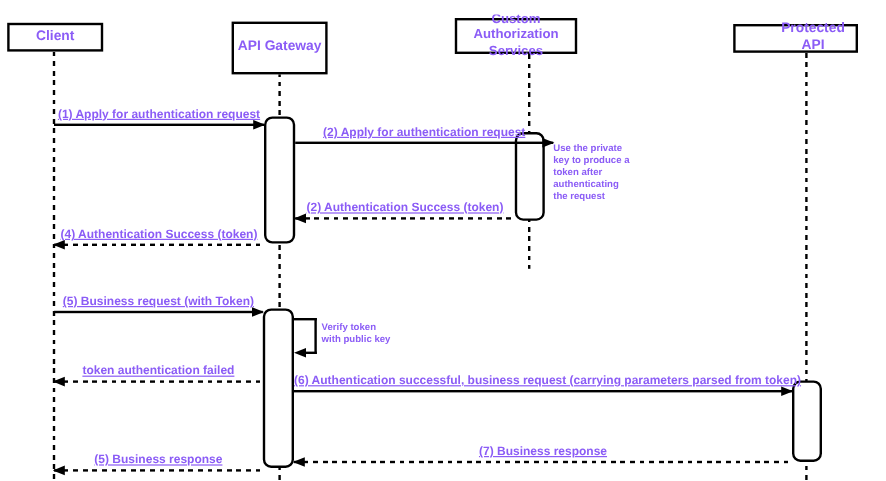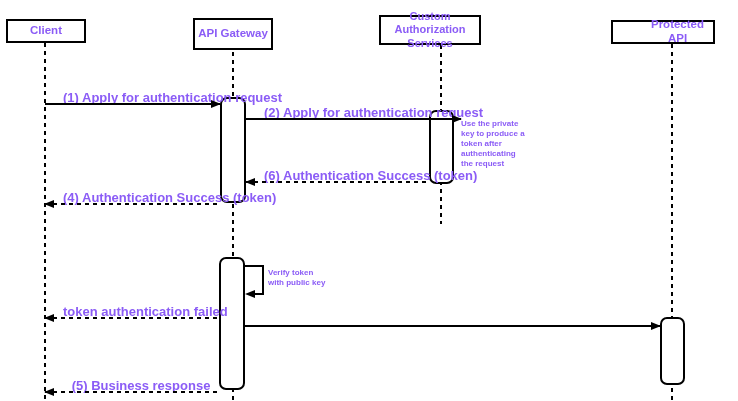--- a/index.html
+++ b/index.html
@@ -17,22 +17,22 @@
   .lifeline {
     position:absolute; width:2px; z-index:1;
     background:repeating-linear-gradient(to bottom, #000 0 4px, transparent 4px 8px);
   }
   .activation {
     position:absolute; border:2px solid #000000; border-radius:7px;
     background:#ffffff; box-sizing:border-box; z-index:2;
   }
   .msg { position:absolute; height:15px; z-index:4; }
   .msg-label {
-    position:absolute; left:18px; right:0; top:0; text-align:center;
-    font-size:13px; white-space:nowrap;
+    position:absolute; left:0; right:0; top:0; text-align:center;
+    font-size:10px; white-space:nowrap;text-decoration:underline;
   }
   .msg-line { position:absolute; left:0; right:0; top:13px; height:2px; }
   .solid-line  { background:#000000; }
   .dashed-line { background:repeating-linear-gradient(to right, #000 0 4px, transparent 4px 8px); }
   .arrow {
     position:absolute; width:0; height:0; top:10px;
     border-top:4px solid transparent; border-bottom:4px solid transparent;
   }
   .arrow-right { right:-1px; border-left:10px solid #000000; }
   .arrow-left  { left:-1px;  border-right:10px solid #000000; }
@@ -56,21 +56,21 @@
 <div class="diagram">
 
   <div class="lifeline" style="left:44px; top:31px; height:367px;"></div>
   <div class="lifeline" style="left:232px; top:32px; height:366px;"></div>
   <div class="lifeline" style="left:440px; top:33px; height:179px;"></div>
   <div class="lifeline" style="left:671px; top:32px; height:364px;"></div>
 
   <div class="pbox" style="left:6px; top:7px; width:80px; height:24px;">
     <span>Client</span>
   </div>
-  <div class="pbox" style="left:193px; top:6px; width:80px; height:32px;">
+  <div class="pbox" style="left:193px; top:6px; width:80px; height:44px;">
     <span>API Gateway</span>
   </div>
   <div class="pbox" style="left:379px; top:3px; width:102px; height:30px; font-size:11px;">
     <span>Custom Authorization Services</span>
   </div>
   <div class="pbox" style="left:611px; top:8px; width:104px; height:24px;padding-left:29px;">
     <span>Protected API</span>
   </div>
 
   <div class="activation" style="left:220px; top:85px; width:26px; height:106px;"></div>
@@ -84,52 +84,63 @@
     <div class="arrow arrow-right"></div>
   </div>
 
   <div class="msg" style="left:246px; top:93px; width:183px;padding-left:32px;">
     <div class="msg-label">(2) Apply for authentication request</div>
     <div class="msg-line solid-line"></div>
     <div class="arrow arrow-right"></div>
   </div>
 
   <div class="msg" style="left:246px; top:156px; width:183px;">
-    <div class="msg-label">(6) Authentication Success (token)</div>
+    <div class="msg-label">(2) Authentication Success (token)</div>
     <div class="msg-line dashed-line"></div>
     <div class="arrow arrow-left"></div>
   </div>
 
   <div class="msg" style="left:45px; top:178px; width:175px;">
     <div class="msg-label">(4) Authentication Success (token)</div>
     <div class="msg-line dashed-line"></div>
     <div class="arrow arrow-left"></div>
   </div>
 
+  <div class="msg" style="left:45px; top:234px; width:174px;">
+    <div class="msg-label">(5) Business request (with Token)</div>
+    <div class="msg-line solid-line"></div>
+    <div class="arrow arrow-right"></div>
+  </div>
 
   <div class="selfmsg">
     <div class="sm-top"></div>
     <div class="sm-right"></div>
     <div class="sm-bottom"></div>
     <div class="sm-arrow"></div>
     <div class="small-text" style="left:23px; top:3px; width:75px;">Verify token
 with public key</div>
   </div>
 
   <div class="msg" style="left:45px; top:292px; width:174px;">
     <div class="msg-label">token authentication failed</div>
     <div class="msg-line dashed-line"></div>
     <div class="arrow arrow-left"></div>
   </div>
 
   <div class="msg" style="left:245px; top:300px; width:415px;">
+    <div class="msg-label">(6) Authentication successful, business request (carrying parameters parsed from token)</div>
     <div class="msg-line solid-line"></div>
     <div class="arrow arrow-right"></div>
   </div>
 
+  <div class="msg" style="left:245px; top:359px; width:415px;">
+    <div class="msg-label">(7) Business response</div>
+    <div class="msg-line dashed-line"></div>
+    <div class="arrow arrow-left"></div>
+  </div>
 
   <div class="msg" style="left:45px; top:366px; width:174px;">
     <div class="msg-label">(5) Business response</div>
     <div class="msg-line dashed-line"></div>
     <div class="arrow arrow-left"></div>
   </div>
 
   <div class="small-text" style="left:461px; top:107px; width:90px;">Use the private
 key to produce a
 token after

